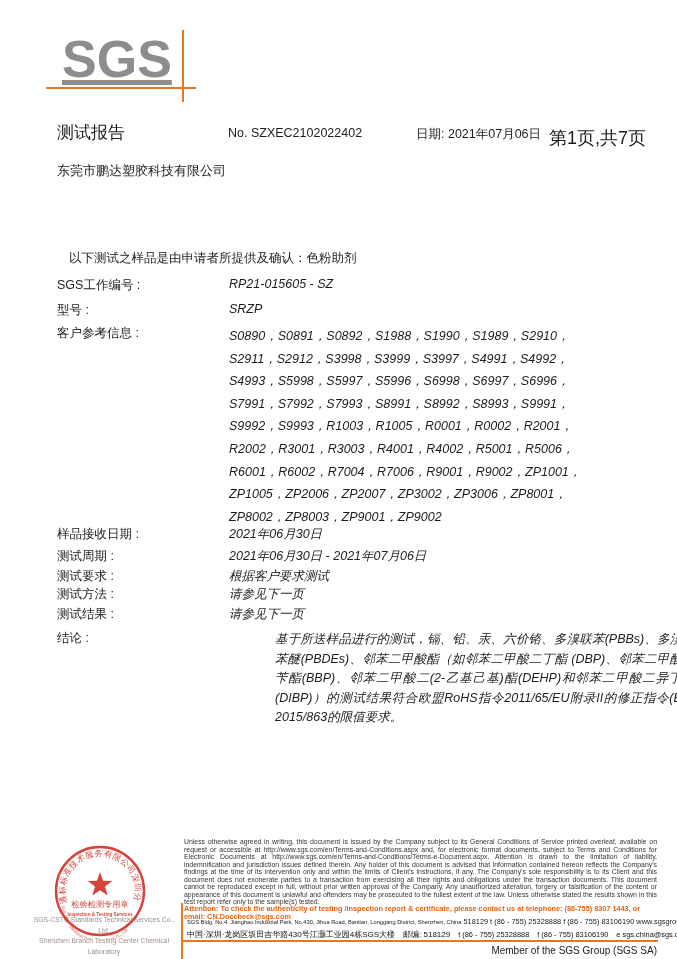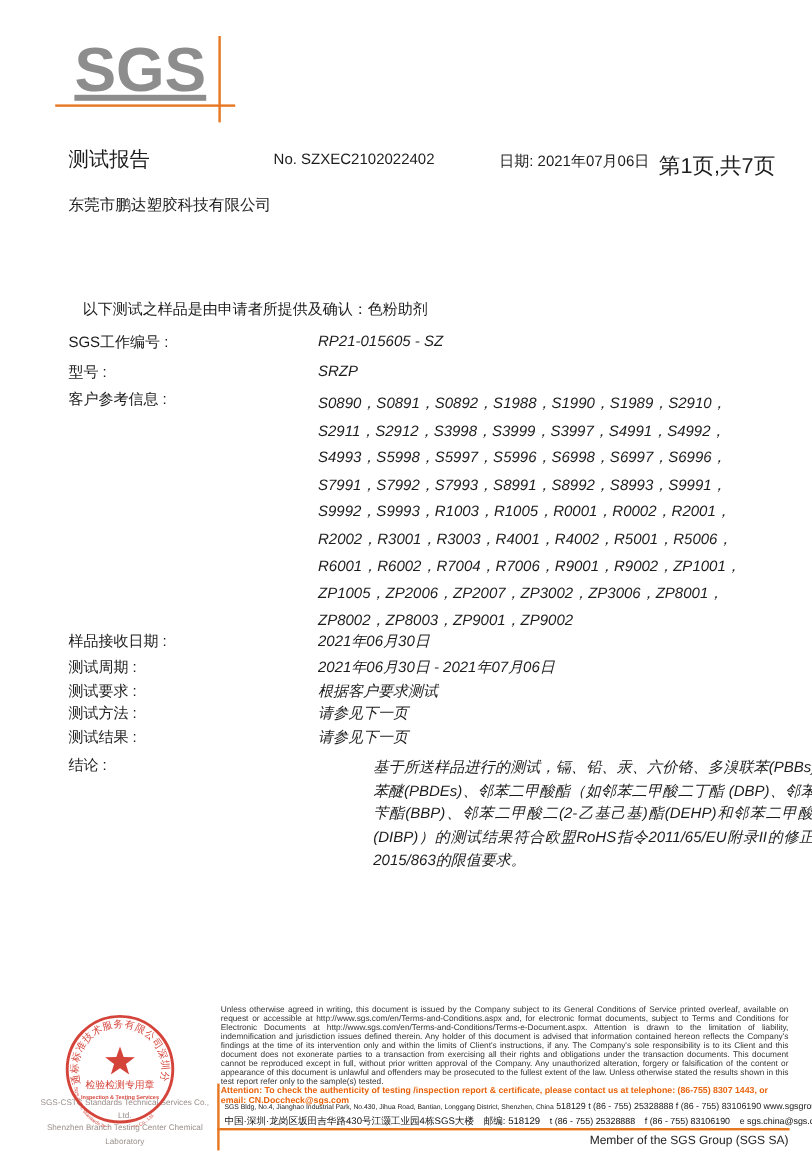--- a/index.html
+++ b/index.html
@@ -14,21 +14,21 @@
   .mark-v{position:absolute;left:182px;top:30px;width:2px;height:72px;background:#e87722;}
   .title{position:absolute;left:57px;top:121px;font-size:17px;font-weight:normal;}
   .report-no{position:absolute;left:228px;top:126px;font-size:12.5px;}
   .report-date{position:absolute;left:416px;top:126px;font-size:12.5px;}
   .page-info{position:absolute;left:549px;top:126px;font-size:18px;}
   
   .company{position:absolute;left:57px;top:162px;font-size:13px;}
   .company-addr{position:absolute;left:57px;top:189px;font-size:13px;}
   .intro{position:absolute;left:57px;top:250px;font-size:12.5px;margin-left:12px;}
   
-  .f-row{position:absolute;left:57px;font-size:12.5px;display:flex;align-items:flex-start;gap:36px;}
+  .f-row{position:absolute;left:57px;font-size:12.5px;display:flex;align-items:flex-start;}
   .f-label{flex:none;width:172px;}
   .f-value{flex:none;font-style:italic;}
   .ref-lines span{display:block;line-height:22.6px;}
   .conclusion-value{width:420px;line-height:19.5px;text-align:justify;margin-left:46px;}
   
   .disclaimer{position:absolute;left:184px;top:838px;width:473px;font-size:6.9px;
               line-height:1.09;text-align:justify;color:#333;}
   .attention{position:absolute;left:184px;top:905px;width:473px;font-size:7.3px;
              font-weight:bold;color:#e8630c;line-height:1.12;}
   .addr-en{position:absolute;left:187px;top:917px;width:470px;display:flex;gap:2px;

